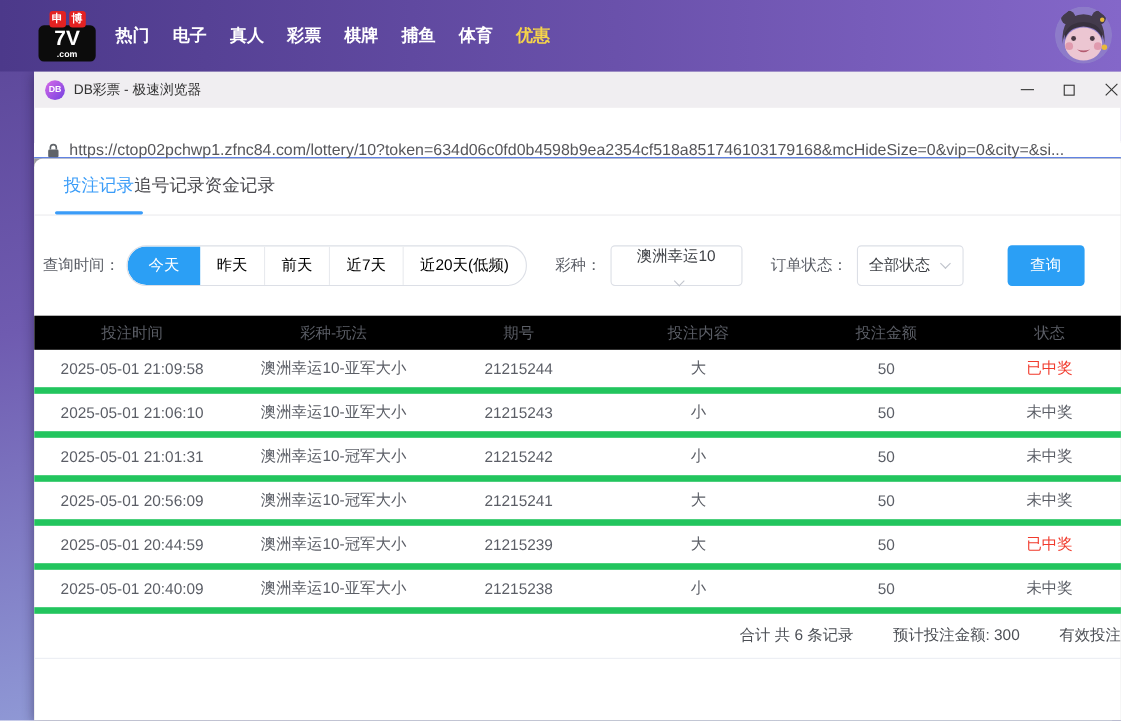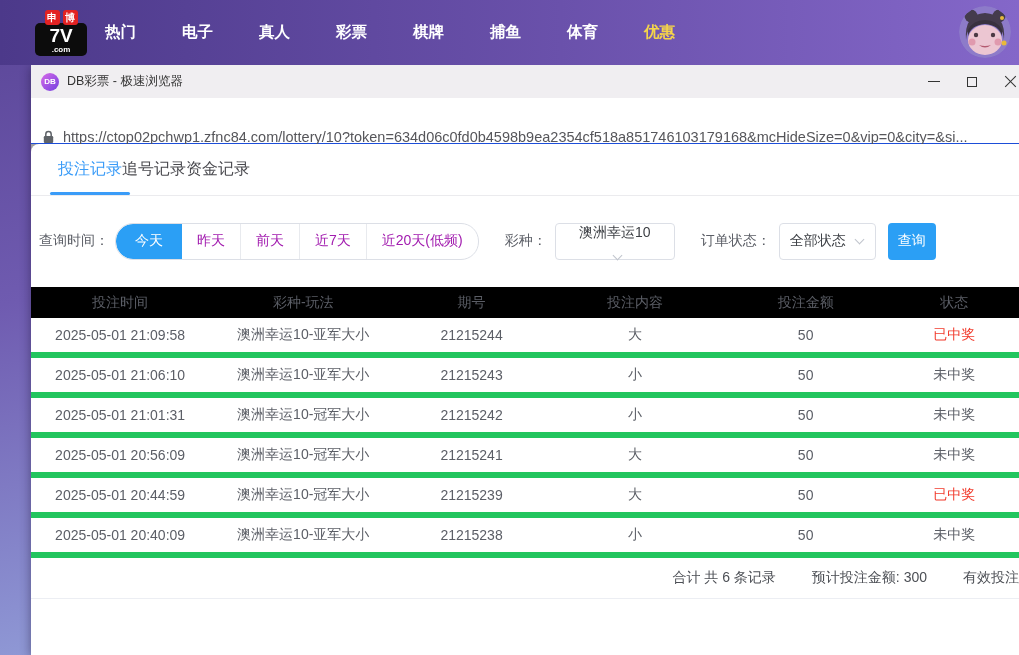--- a/index.html
+++ b/index.html
@@ -13,21 +13,21 @@
     background:linear-gradient(90deg,#4c398a 0%,#6a51ab 55%,#8467c9 100%);
     display:flex; align-items:center; padding-left:34px; }
   .logo { display:flex; flex-direction:column; align-items:center; width:54px; }
   .logo-badges { display:flex; gap:3px; margin-bottom:-2px; position:relative; z-index:1; }
   .logo-badges span { width:15px; height:15px; background:#e32222; border-radius:3px;
     color:#fff; font-size:10px; line-height:15px; text-align:center; font-weight:bold; }
   .logo-box { background:#0c0c0c; border-radius:5px; width:52px; padding:3px 0 2px;
     display:flex; flex-direction:column; align-items:center; line-height:1; }
   .logo-main { color:#fff; font-size:19px; font-weight:900; letter-spacing:0; }
   .logo-sub { color:#fff; font-size:8px; font-weight:bold; margin-top:1px; }
-  .main-nav { display:flex; gap:46px; margin-left:17px; }
+  .main-nav { display:flex; gap:21px; margin-left:17px; }
   .nav-item { color:#fff; font-size:15.5px; font-weight:600; text-decoration:none; cursor:pointer; white-space:nowrap; }
   .nav-item.highlight { color:#f5d44a; }
   .avatar { position:absolute; right:8px; top:6px; width:52px; height:52px; border-radius:50%;
     overflow:hidden; cursor:pointer; }
 
   
   .edge-strip { position:absolute; right:0; top:65px; width:8px; height:590px; z-index:1;
     background:linear-gradient(180deg,
       #6e5cb4 0%,#6e5cb4 .8%,#b27fa0 .8%,#b27fa0 5.1%,#6e5cb4 5.1%,#6e5cb4 10.7%,
       #cfcfd2 10.7%,#cfcfd2 12%,#6e5cb4 12%,#6e5cb4 21.9%,#c9c469 21.9%,#c9c469 25.3%,
@@ -76,33 +76,33 @@
     border-radius:2px; background:#3a9cf8; }
   .tab.active .tab-underline { display:block; }
 
   
   .filters { margin-top:25px; height:40px; display:flex; align-items:center; padding-left:8px;
     font-size:14px; color:#5b5e66; }
   .flabel { white-space:nowrap; }
   .flabel.spaced { margin-left:26px; }
   .fgroup { display:flex; align-items:center; height:37px; border:1px solid #dcdfe6;
     border-radius:18px; overflow:hidden; background:#fff; margin-left:6px; }
-  .fopt { padding:0 15px; height:100%; display:flex; align-items:center; color:#a21caf;
+  .fopt { padding:0 15px; height:100%; display:flex; align-items:center; color:#000000;
     cursor:pointer; white-space:nowrap; }
   .fopt + .fopt { border-left:1px solid #e8eaee; }
   .fopt.active { background:#2b9ff5; color:#fff; border-radius:17px 0 0 17px; padding:0 19px; }
   .fopt.active + .fopt { border-left:none; }
   .sel { display:flex; align-items:center; justify-content:space-between; height:37px;
     border:1px solid #dcdfe6; border-radius:4px; background:#fff; padding:0 10px; margin-left:8px;
     color:#3c3f44; cursor:pointer; }
   .sel-lottery { width:120px;flex-direction:column; }
   .sel-status { width:97px; }
   .chev { width:7px; height:7px; border-right:1.6px solid #c0c4cc; border-bottom:1.6px solid #c0c4cc;
     transform:rotate(45deg); margin:-3px 2px 0 8px; flex:none; }
-  .search-btn { margin-left:12px; width:48px; height:37px; background:#2b9ff5; color:#fff;
+  .search-btn { margin-left:40px; width:70px; height:37px; background:#2b9ff5; color:#fff;
     border:none; border-radius:4px; font-size:14px; cursor:pointer; }
 
   
   .table { margin-top:26px; font-size:14px; }
   .thead { display:flex; height:31px; align-items:center; background:#000000; color:#5b5e66; }
   .th,.td { text-align:center; white-space:nowrap; overflow:hidden; }
   .c0{width:18%} .c1{width:19%} .c2{width:15%} .c3{width:18%} .c4{width:16.5%} .c5{width:13.5%}
   .trow { display:flex; height:40px; align-items:center; border-bottom:6px solid #22c55e; color:#5b5e66; }
   .td.won { color:#f13a2c; }
 

